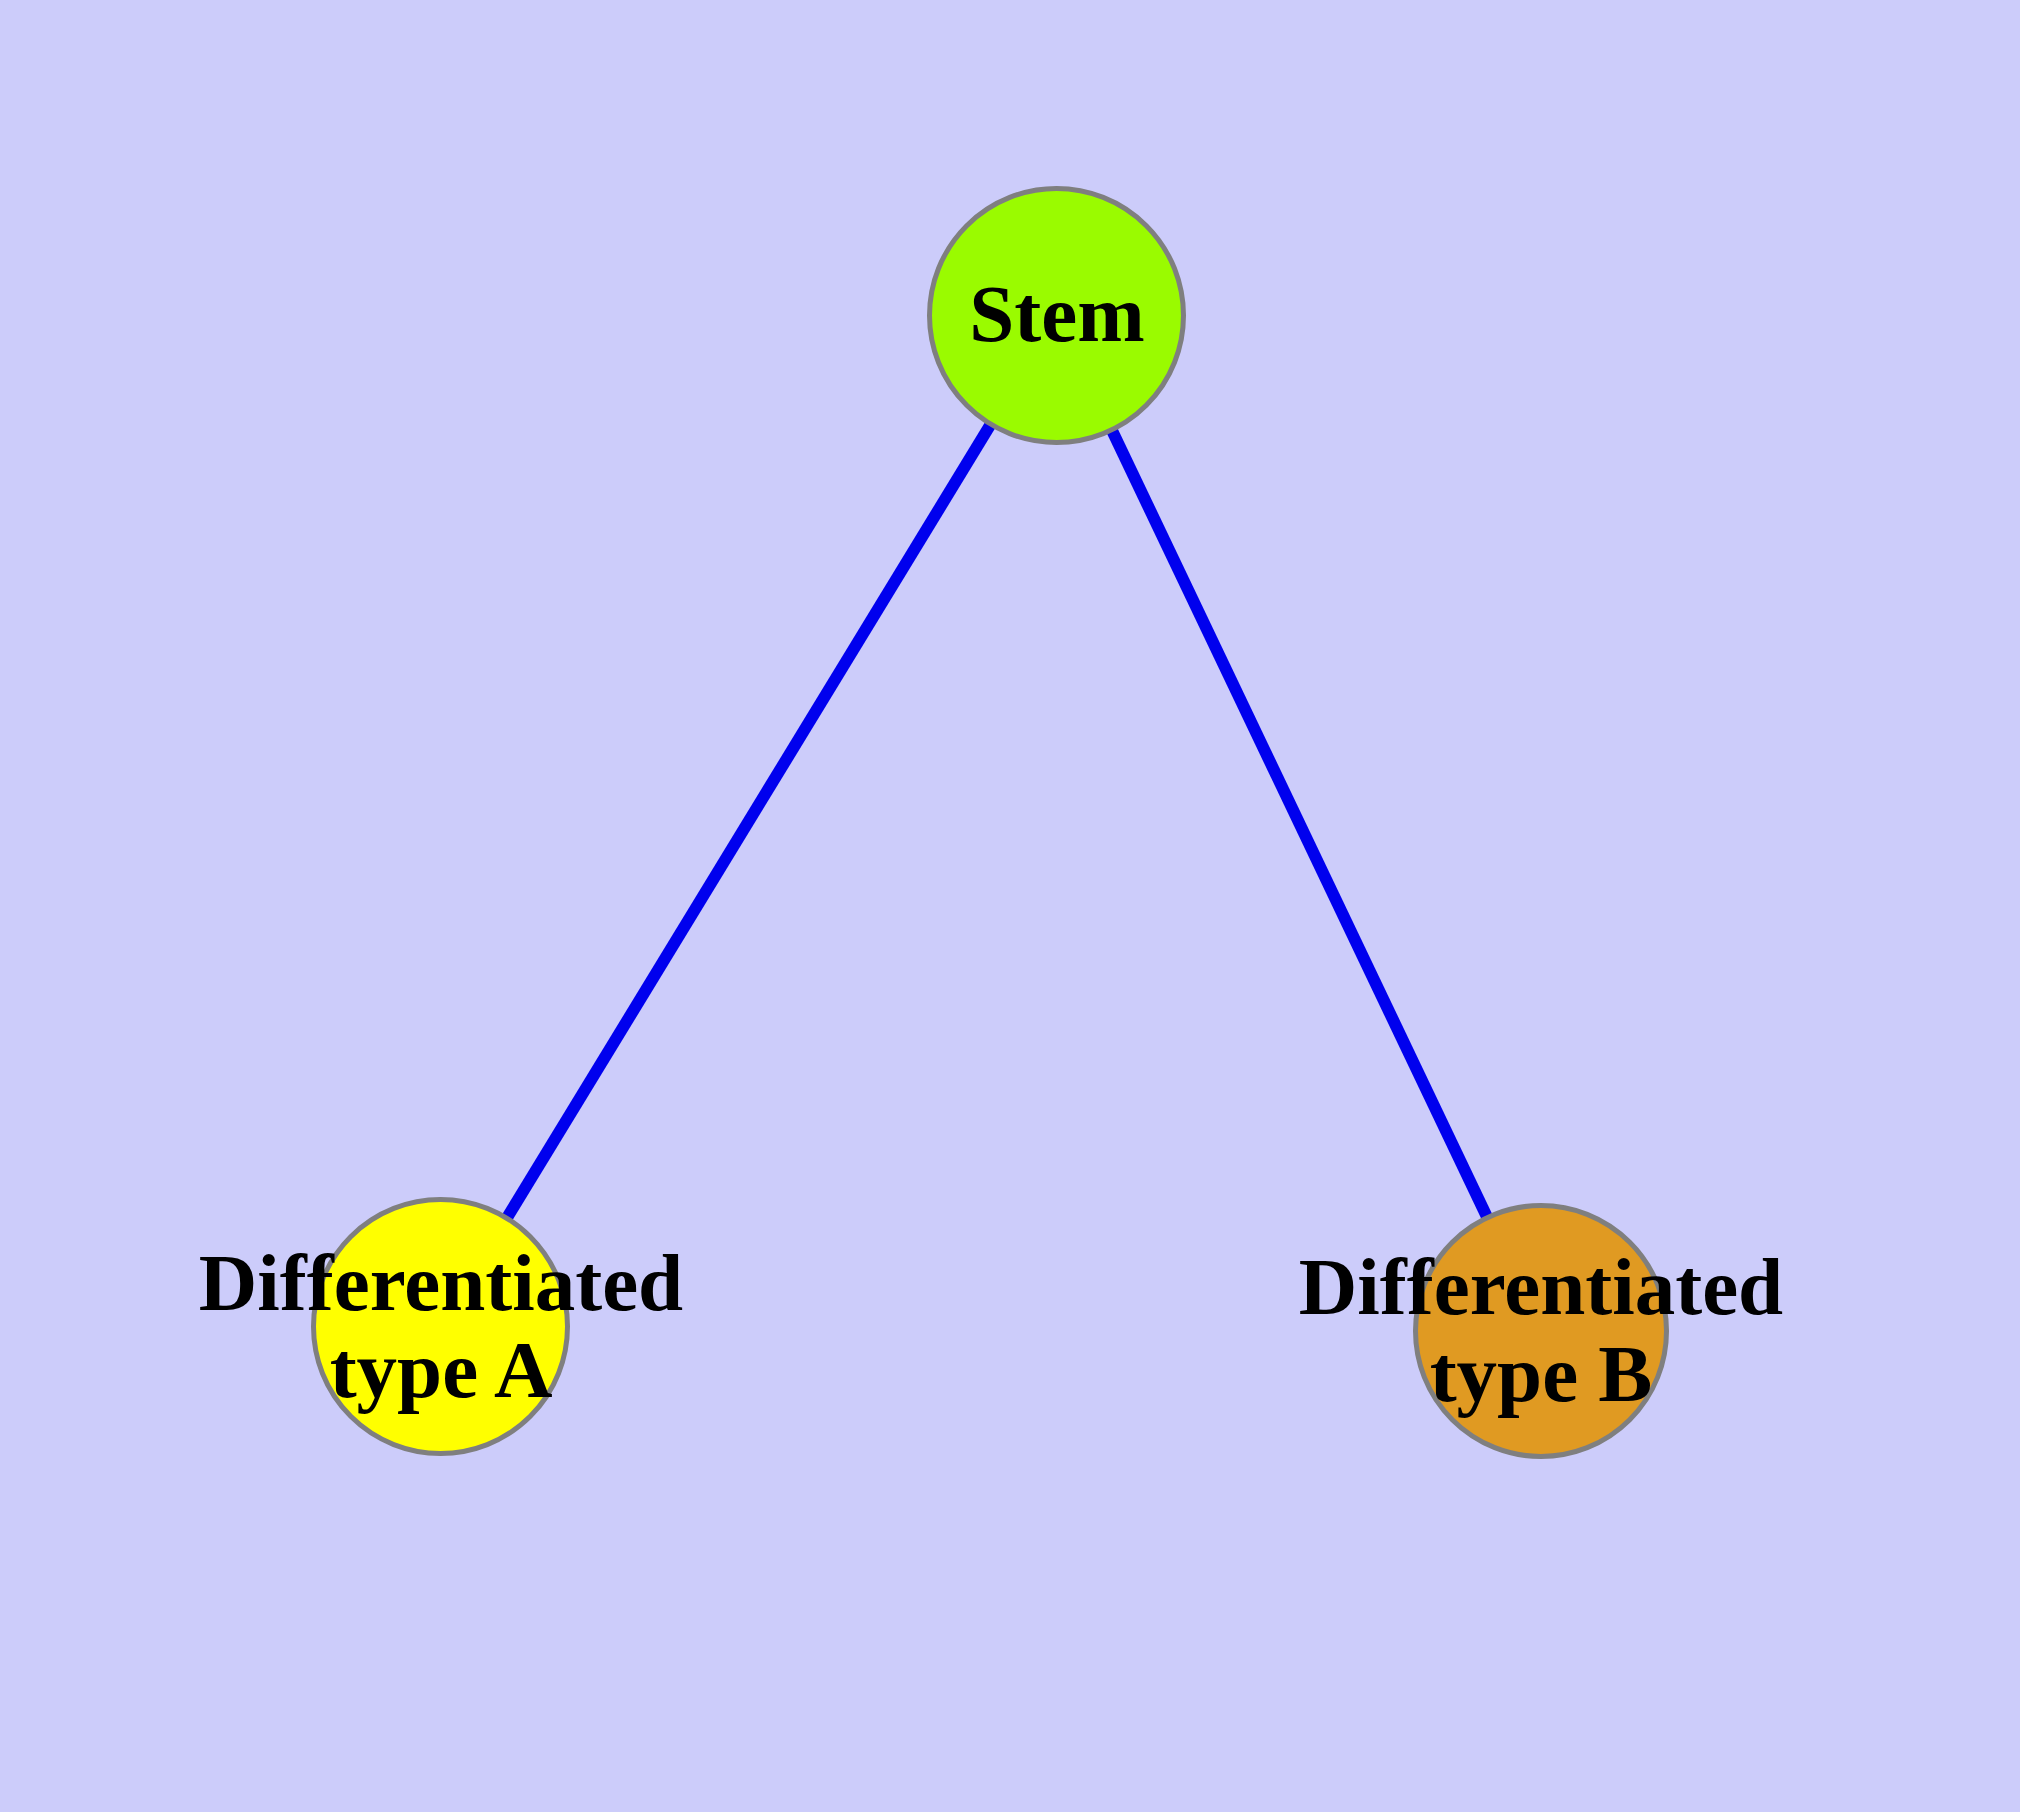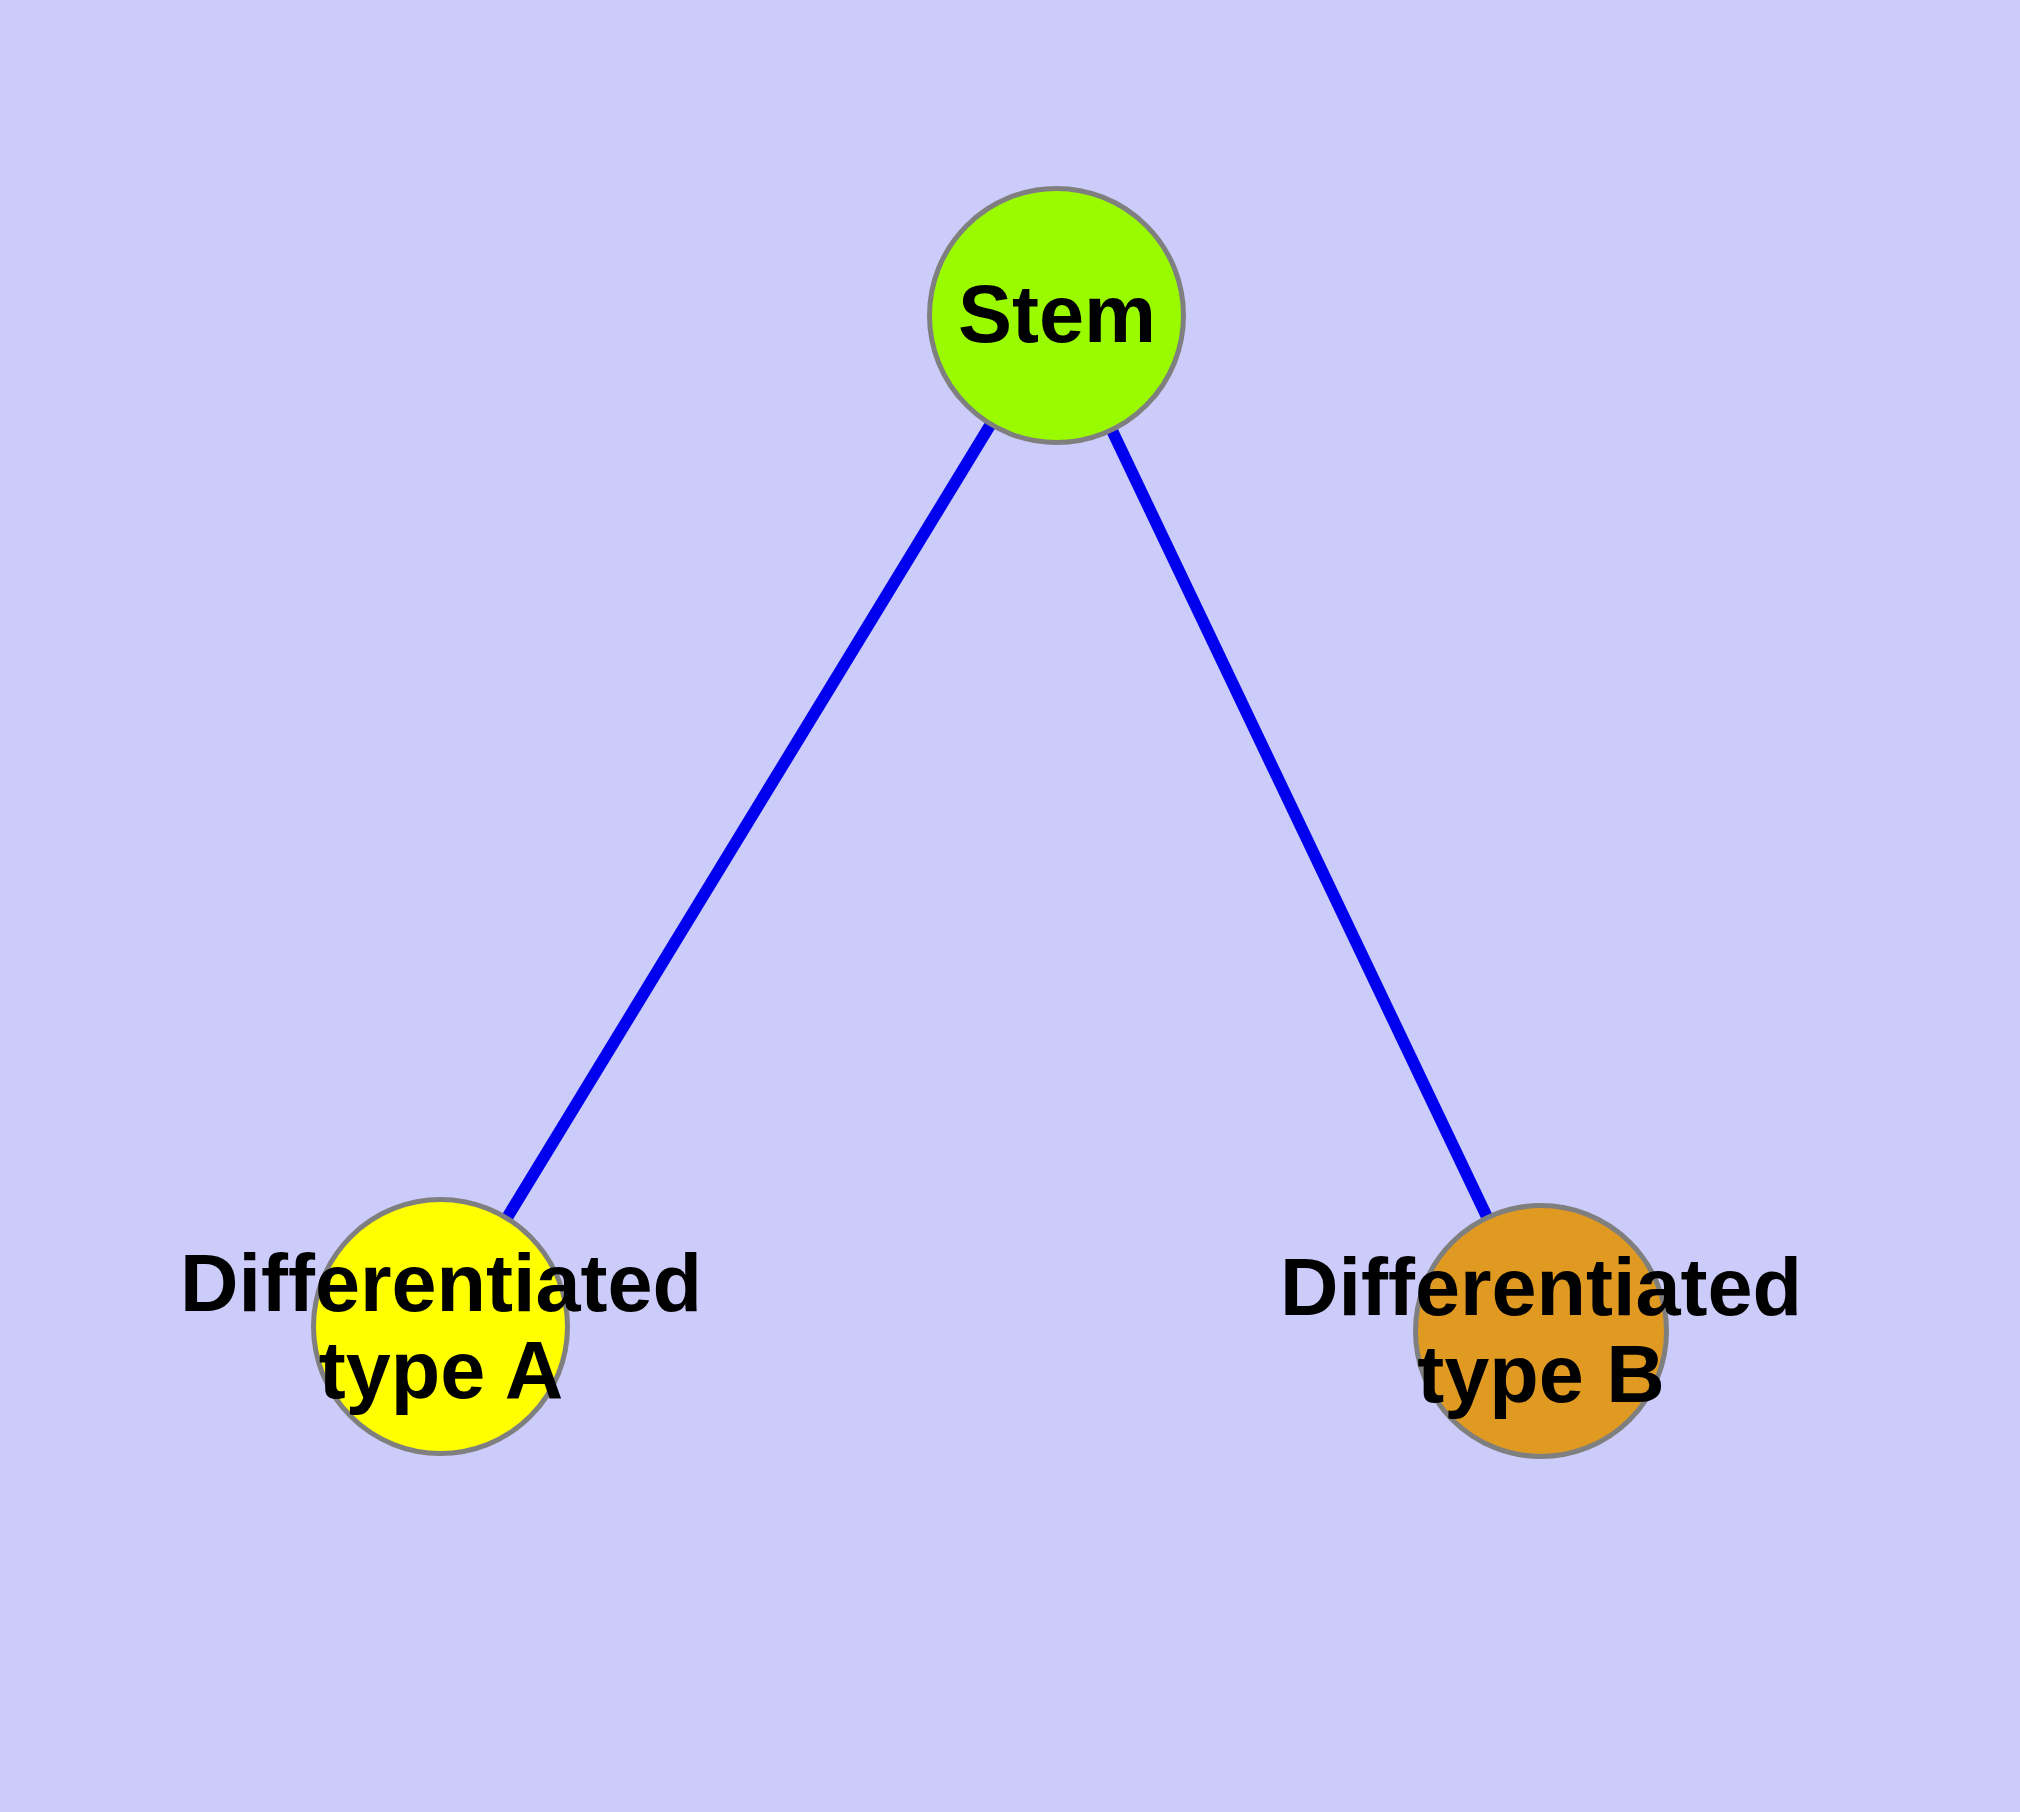--- a/index.html
+++ b/index.html
@@ -7,21 +7,21 @@
     margin: 0;
     padding: 0;
     background: #ccccfa;
   }
   #canvas {
     position: relative;
     width: 2021px;
     height: 1812px;
     background: #ccccfa;
     overflow: hidden;
-    font-family: Liberation Sans, sans-serif;
+    font-family: Liberation Serif, serif;
   }
   #edge-layer {
     position: absolute;
     left: 0;
     top: 0;
     width: 2021px;
     height: 1812px;
     z-index: 1;
   }
   .node {

